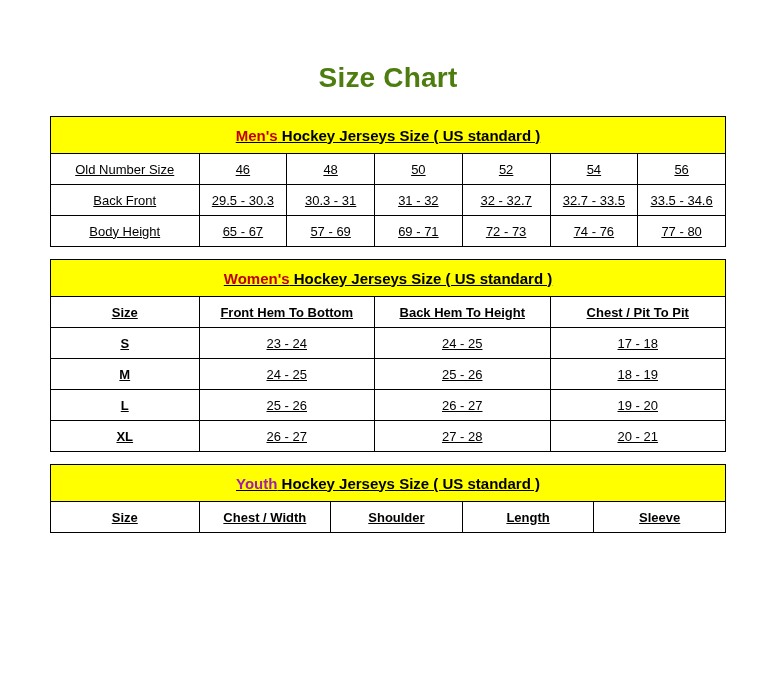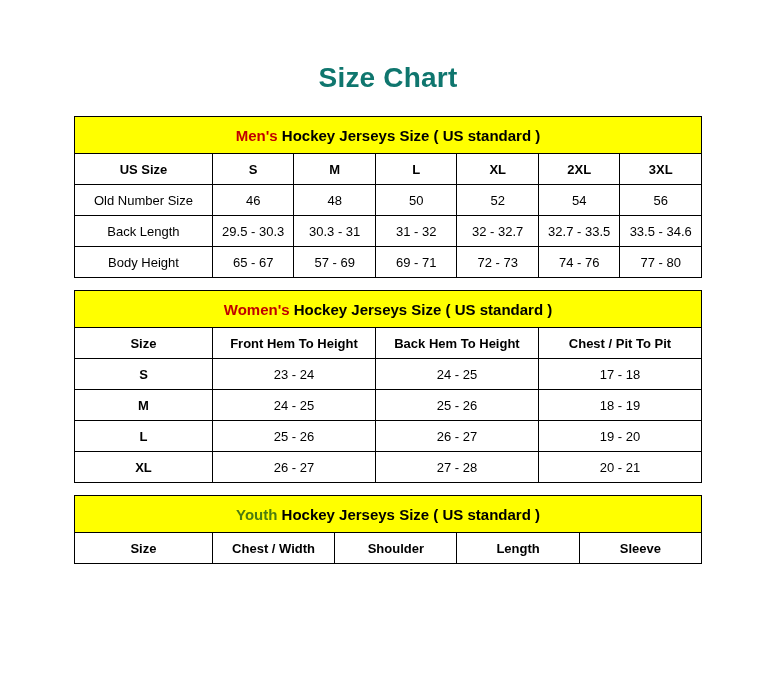--- a/index.html
+++ b/index.html
@@ -14,30 +14,31 @@
     color: #000000;
   }
   .page {
     position: relative;
     width: 776px;
     height: 692px;
     box-sizing: border-box;
   }
   .title {
     text-align: center;
-    color: #0f766e;
+    color: #4d7c0f;
     font-size: 28px;
     font-weight: bold;
     padding-top: 62px;
     padding-bottom: 10px;
     letter-spacing: 0.2px;
   }
   .chart-wrap {
-    width: 628px;
+    width: 676px;
     margin: 12px auto 0 auto;
+    text-decoration: underline;
   }
   table {
     border-collapse: collapse;
     width: 100%;
     table-layout: fixed;
   }
   td {
     border: 1px solid #000000;
     text-align: center;
     vertical-align: middle;
@@ -46,21 +47,21 @@
     padding: 2px 2px;
   }
   .section-head td {
     background: #ffff00;
     font-weight: bold;
     font-size: 15px;
     height: 32px;
   }
   .hl-men { color: #c00000; }
   .hl-women { color: #c00000; }
-  .hl-youth { color: #4d7c0f; }
+  .hl-youth { color: #a21caf; }
   .colhead td {
     font-weight: bold;
   }
   .rowlabel {
     font-weight: normal;
   }
   .bold-cell {
     font-weight: bold;
   }
   table + table {
@@ -83,40 +84,31 @@
         <col style="width:13%">
         <col style="width:13%">
         <col style="width:13%">
         <col style="width:13%">
         <col style="width:13%">
       </colgroup>
       <tbody>
         <tr class="section-head">
           <td colspan="7"><span class="hl-men">Men's</span><span> Hockey Jerseys Size ( US standard )</span></td>
         </tr>
-        <tr class="colhead">
-          <td>US Size</td>
-          <td>S</td>
-          <td>M</td>
-          <td>L</td>
-          <td>XL</td>
-          <td>2XL</td>
-          <td>3XL</td>
-        </tr>
         <tr>
           <td class="rowlabel">Old Number Size</td>
           <td>46</td>
           <td>48</td>
           <td>50</td>
           <td>52</td>
           <td>54</td>
           <td>56</td>
         </tr>
         <tr>
-          <td class="rowlabel">Back Length</td>
+          <td class="rowlabel">Back Front</td>
           <td>29.5 - 30.3</td>
           <td>30.3 - 31</td>
           <td>31 - 32</td>
           <td>32 - 32.7</td>
           <td>32.7 - 33.5</td>
           <td>33.5 - 34.6</td>
         </tr>
         <tr>
           <td class="rowlabel">Body Height</td>
           <td>65 - 67</td>
@@ -135,21 +127,21 @@
         <col style="width:26%">
         <col style="width:26%">
         <col style="width:26%">
       </colgroup>
       <tbody>
         <tr class="section-head">
           <td colspan="4"><span class="hl-women">Women's</span><span> Hockey Jerseys Size ( US standard )</span></td>
         </tr>
         <tr class="colhead">
           <td>Size</td>
-          <td>Front Hem To Height</td>
+          <td>Front Hem To Bottom</td>
           <td>Back Hem To Height</td>
           <td>Chest / Pit To Pit</td>
         </tr>
         <tr>
           <td class="bold-cell">S</td>
           <td>23 - 24</td>
           <td>24 - 25</td>
           <td>17 - 18</td>
         </tr>
         <tr>

